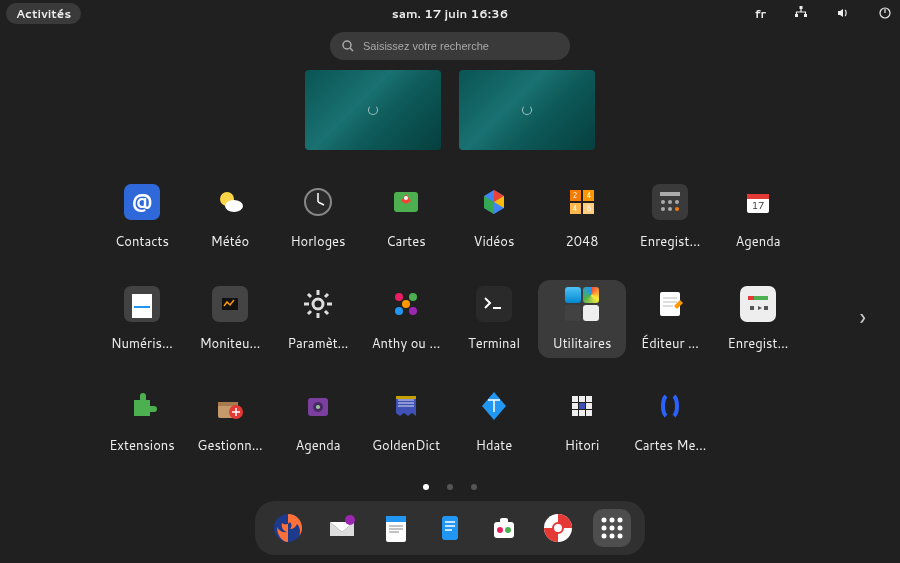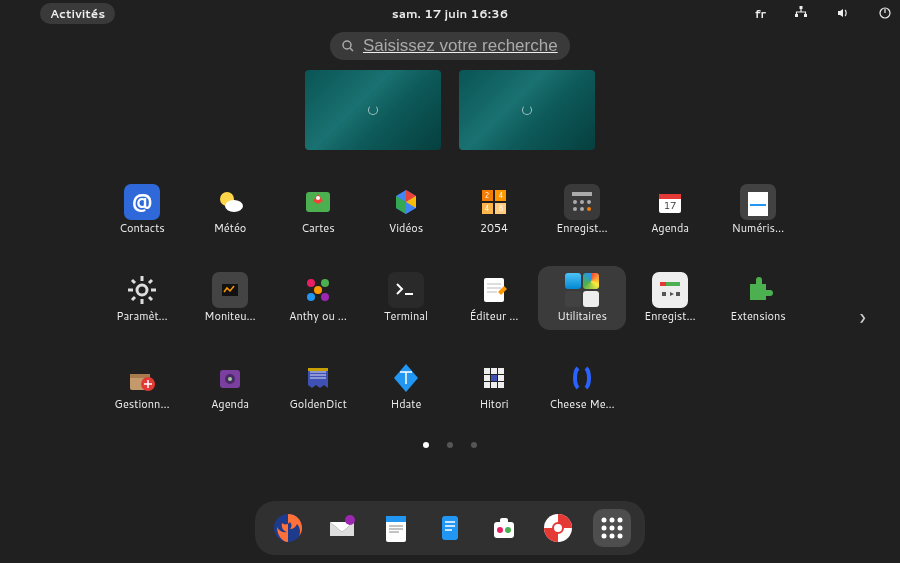--- a/index.html
+++ b/index.html
@@ -11,21 +11,20 @@
   overflow: hidden;
   position: relative;
 }
 .topbar {
   height: 26px;
   display: flex;
   align-items: center;
   font-size: 12px;
   font-weight: 600;
   position: relative;
-  padding-left: 34px;
 }
 .activities {
   background: #3a3a3a;
   border-radius: 12px;
   padding: 2px 10px;
   margin-left: 6px;
   cursor: pointer;
 }
 .topbar-center {
   position: absolute;
@@ -48,21 +47,21 @@
   background: #3a3a3a;
   border-radius: 14px;
   display: flex; align-items: center;
   padding: 0 12px;
   gap: 8px;
   font-size: 11px;
   color: #aaa;
 }
 .search input {
   background: transparent; border: 0; outline: 0;
-  color: #eee; font-size: 17px; width: 100%; text-decoration: underline;
+  color: #eee; font-size: 11px; width: 100%;
 }
 .search input::placeholder { color: #aaa; }
 .workspaces {
   display: flex; justify-content: center; gap: 18px;
   margin-top: 10px;
 }
 .ws {
   width: 136px; height: 80px;
   background: linear-gradient(135deg, #0a5454 0%, #1a7171 40%, #0e5a5a 60%, #063f3f 100%);
   border-radius: 4px;
@@ -97,22 +96,22 @@
 }
 .app.selected {
   background: rgba(255,255,255,0.12);
 }
 .app-icon {
   width: 36px; height: 36px;
   display: flex; align-items: center; justify-content: center;
   border-radius: 8px;
 }
 .app-label {
-  font-size: 11px;
-  margin-top: 0;
+  font-size: 13px;
+  margin-top: 12px;
   text-align: center;
   white-space: nowrap;
   overflow: hidden;
   text-overflow: ellipsis;
   max-width: 80px;
 }
 .nav-next {
   position: absolute;
   right: 34px;
   top: 300px;
@@ -221,20 +220,29 @@
         <svg width="36" height="36" viewBox="0 0 36 36">
           <circle cx="15" cy="15" r="7" fill="#ffd54a"></circle>
           <ellipse cx="22" cy="22" rx="9" ry="6" fill="#fff"></ellipse>
         </svg>
       </div>
       <div class="app-label">Météo</div>
     </div>
     <div class="app">
       <div class="app-icon">
         <svg width="36" height="36" viewBox="0 0 36 36">
+          <circle cx="18" cy="18" r="13" fill="#2a2a2a" stroke="#888" stroke-width="2"></circle>
+          <path d="M18 18V9M18 18l6 3" stroke="#fff" stroke-width="1.5"></path>
+        </svg>
+      </div>
+      <div class="app-label">Horloges</div>
+    </div>
+    <div class="app">
+      <div class="app-icon">
+        <svg width="36" height="36" viewBox="0 0 36 36">
           <rect x="6" y="8" width="24" height="20" rx="3" fill="#4caf50"></rect>
           <path d="M18 10l-5 7 5 3 5-3z" fill="#f44336"></path>
           <circle cx="18" cy="14" r="2" fill="#fff"></circle>
         </svg>
       </div>
       <div class="app-label">Cartes</div>
     </div>
     <div class="app">
       <div class="app-icon">
         <svg width="36" height="36" viewBox="0 0 36 36">
@@ -252,21 +260,21 @@
           <rect x="6" y="6" width="11" height="11" fill="#f57c00"></rect>
           <rect x="19" y="6" width="11" height="11" fill="#ff9800"></rect>
           <rect x="6" y="19" width="11" height="11" fill="#ffb74d"></rect>
           <rect x="19" y="19" width="11" height="11" fill="#ffcc80"></rect>
           <text x="11" y="14" font-size="7" fill="#fff" text-anchor="middle">2</text>
           <text x="25" y="14" font-size="7" fill="#fff" text-anchor="middle">4</text>
           <text x="11" y="27" font-size="7" fill="#fff" text-anchor="middle">4</text>
           <text x="25" y="27" font-size="7" fill="#fff" text-anchor="middle">8</text>
         </svg>
       </div>
-      <div class="app-label">2054</div>
+      <div class="app-label">2048</div>
     </div>
     <div class="app">
       <div class="app-icon">
         <svg width="36" height="36" viewBox="0 0 36 36">
           <rect width="36" height="36" rx="7" fill="#3a3a3a"></rect>
           <rect x="8" y="8" width="20" height="4" fill="#aaa"></rect>
           <circle cx="11" cy="18" r="2" fill="#aaa"></circle>
           <circle cx="18" cy="18" r="2" fill="#aaa"></circle>
           <circle cx="25" cy="18" r="2" fill="#aaa"></circle>
           <circle cx="11" cy="25" r="2" fill="#aaa"></circle>
@@ -292,37 +300,37 @@
           <rect width="36" height="36" rx="7" fill="#424242"></rect>
           <rect x="8" y="8" width="20" height="24" fill="#fff"></rect>
           <rect x="10" y="20" width="16" height="2" fill="#2196f3"></rect>
         </svg>
       </div>
       <div class="app-label">Numéris…</div>
     </div>
     <div class="app">
       <div class="app-icon">
         <svg width="36" height="36" viewBox="0 0 36 36">
+          <rect width="36" height="36" rx="7" fill="#444"></rect>
+          <rect x="10" y="12" width="16" height="12" fill="#111"></rect>
+          <path d="M12 20l3-4 3 3 4-5" stroke="#ff9800" stroke-width="1.5" fill="none"></path>
+        </svg>
+      </div>
+      <div class="app-label">Moniteu…</div>
+    </div>
+    <div class="app">
+      <div class="app-icon">
+        <svg width="36" height="36" viewBox="0 0 36 36">
           <circle cx="18" cy="18" r="5" fill="none" stroke="#ddd" stroke-width="3"></circle>
           <g stroke="#ddd" stroke-width="3">
             <path d="M18 4v5M18 27v5M4 18h5M27 18h5M8 8l3 3M25 25l3 3M28 8l-3 3M11 25l-3 3"></path>
           </g>
         </svg>
       </div>
       <div class="app-label">Paramèt…</div>
-    </div>
-    <div class="app">
-      <div class="app-icon">
-        <svg width="36" height="36" viewBox="0 0 36 36">
-          <rect width="36" height="36" rx="7" fill="#444"></rect>
-          <rect x="10" y="12" width="16" height="12" fill="#111"></rect>
-          <path d="M12 20l3-4 3 3 4-5" stroke="#ff9800" stroke-width="1.5" fill="none"></path>
-        </svg>
-      </div>
-      <div class="app-label">Moniteu…</div>
     </div>
     <div class="app">
       <div class="app-icon">
         <svg width="36" height="36" viewBox="0 0 36 36">
           <circle cx="11" cy="11" r="4" fill="#e91e63"></circle>
           <circle cx="25" cy="11" r="4" fill="#4caf50"></circle>
           <circle cx="18" cy="18" r="4" fill="#ff9800"></circle>
           <circle cx="11" cy="25" r="4" fill="#2196f3"></circle>
           <circle cx="25" cy="25" r="4" fill="#9c27b0"></circle>
         </svg>
@@ -331,41 +339,41 @@
     </div>
     <div class="app">
       <div class="app-icon">
         <svg width="36" height="36" viewBox="0 0 36 36">
           <rect width="36" height="36" rx="7" fill="#2a2a2a"></rect>
           <path d="M9 12l5 5-5 5" stroke="#fff" stroke-width="2" fill="none"></path>
           <path d="M17 22h8" stroke="#fff" stroke-width="2"></path>
         </svg>
       </div>
       <div class="app-label">Terminal</div>
-    </div>
-    <div class="app">
-      <div class="app-icon">
-        <svg width="36" height="36" viewBox="0 0 36 36">
-          <rect x="8" y="6" width="20" height="24" rx="2" fill="#fff"></rect>
-          <path d="M11 12h14M11 16h14M11 20h10" stroke="#bbb"></path>
-          <path d="M22 20l6-6 3 3-6 6z" fill="#ff9800"></path>
-        </svg>
-      </div>
-      <div class="app-label">Éditeur …</div>
     </div>
     <div class="app selected">
       <div class="app-icon">
         <div class="folder-grid">
           <div class="mini" style="background:linear-gradient(#4fc3f7,#0288d1)"></div>
           <div class="mini" style="background:conic-gradient(#f44336,#ffeb3b,#4caf50,#2196f3)"></div>
           <div class="mini" style="background:#424242"></div>
           <div class="mini" style="background:#eee"></div>
         </div>
       </div>
       <div class="app-label">Utilitaires</div>
+    </div>
+    <div class="app">
+      <div class="app-icon">
+        <svg width="36" height="36" viewBox="0 0 36 36">
+          <rect x="8" y="6" width="20" height="24" rx="2" fill="#fff"></rect>
+          <path d="M11 12h14M11 16h14M11 20h10" stroke="#bbb"></path>
+          <path d="M22 20l6-6 3 3-6 6z" fill="#ff9800"></path>
+        </svg>
+      </div>
+      <div class="app-label">Éditeur …</div>
     </div>
     <div class="app">
       <div class="app-icon">
         <svg width="36" height="36" viewBox="0 0 36 36">
           <rect width="36" height="36" rx="7" fill="#eee"></rect>
           <rect x="8" y="10" width="20" height="4" fill="#4caf50"></rect>
           <rect x="8" y="10" width="6" height="4" fill="#e53935"></rect>
           <rect x="10" y="20" width="4" height="4" fill="#555"></rect>
           <polygon points="18,20 22,22 18,24" fill="#555"></polygon>
           <rect x="24" y="20" width="4" height="4" fill="#555"></rect>
@@ -436,21 +444,21 @@
         </svg>
       </div>
       <div class="app-label">Hitori</div>
     </div>
     <div class="app">
       <div class="app-icon">
         <svg width="36" height="36" viewBox="0 0 36 36">
           <path d="M14 8c-4 4-4 16 0 20M22 8c4 4 4 16 0 20" stroke="#2962ff" stroke-width="4" fill="none"></path>
         </svg>
       </div>
-      <div class="app-label">Cheese Me…</div>
+      <div class="app-label">Cartes Me…</div>
     </div>
   </div>
 
 <div class="nav-next">›</div>
 
 <div class="page-dots" id="page-dots">
     <div class="dot active"></div>
     <div class="dot"></div>
     <div class="dot"></div>
   </div>

